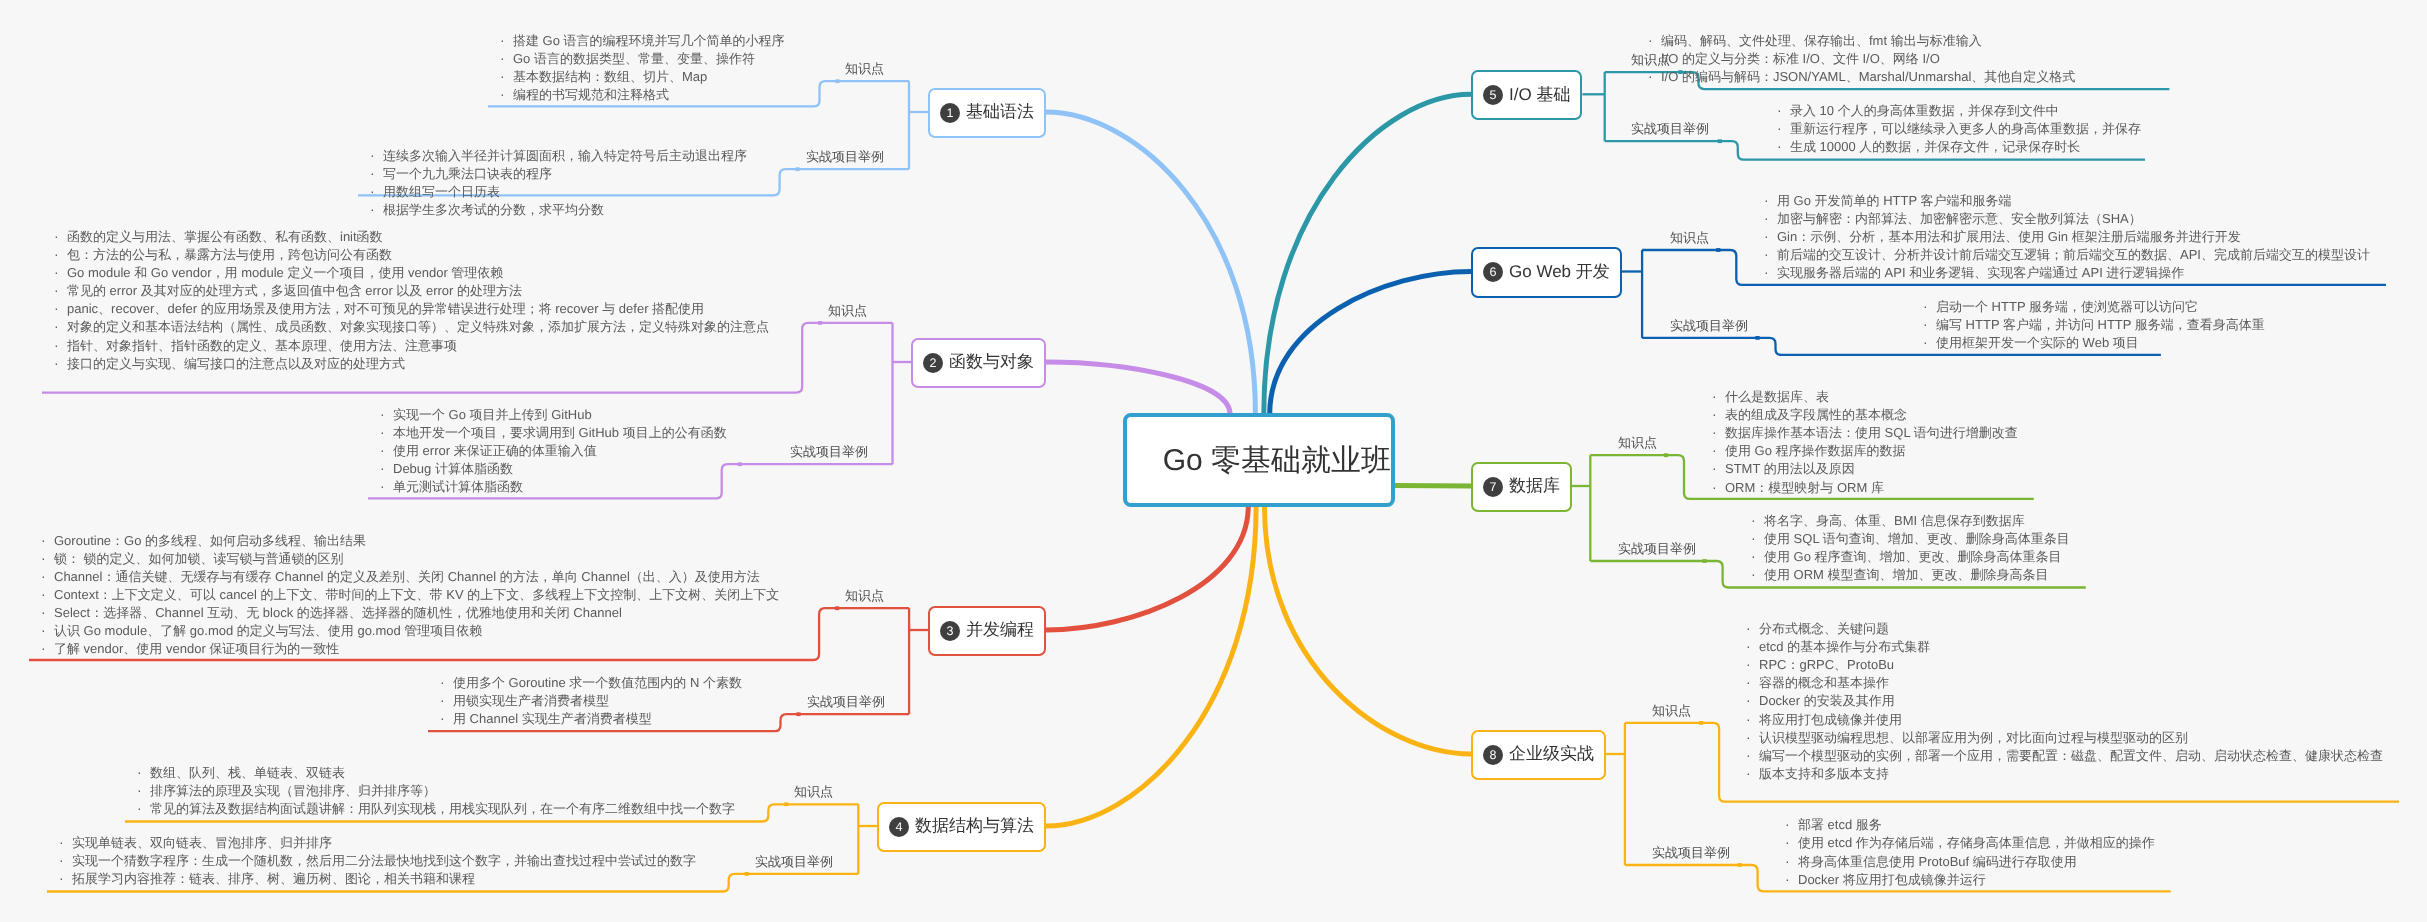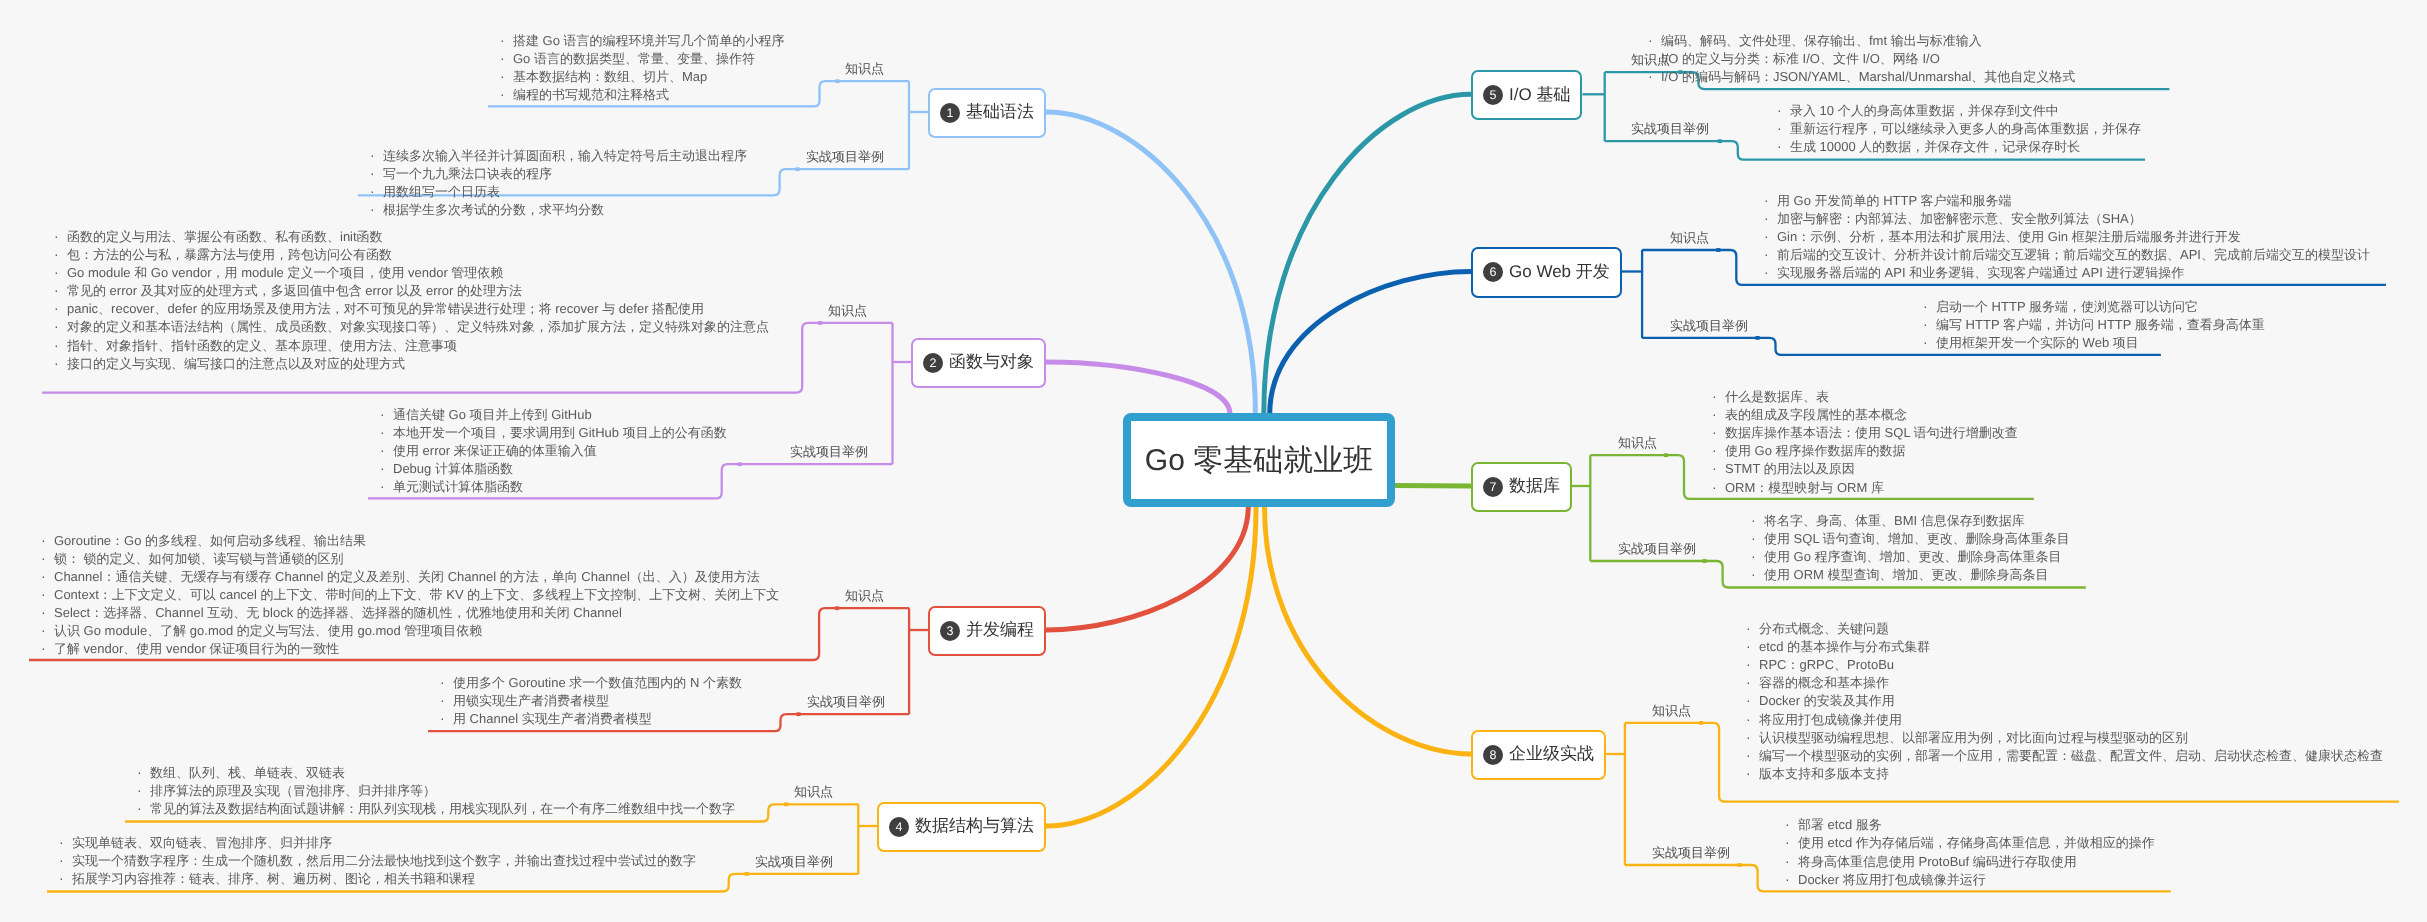--- a/index.html
+++ b/index.html
@@ -11,22 +11,22 @@
   #links{position:absolute;left:0;top:0;width:2427px;height:922px;pointer-events:none;}
   .node{position:absolute;background:#fff;border-style:solid;border-width:2.4px;border-radius:7px;
         display:flex;align-items:center;box-sizing:border-box;padding:0 10px;z-index:3;}
   .badge{width:20px;height:20px;border-radius:50%;background:#3f3f3f;color:#fff;transform:translateZ(0);
         font-size:12.5px;line-height:20px;text-align:center;margin-right:6px;flex:0 0 auto;}
   .nlabel{font-size:17px;color:#333;white-space:nowrap;transform:translateZ(0);}
   .sublabel{position:absolute;font-size:13px;color:#4d4d4d;white-space:nowrap;z-index:2;line-height:16px;transform:translateZ(0);}
   .blist{position:absolute;font-size:13px;color:#5a5a5a;white-space:nowrap;z-index:2;transform:translateZ(0);}
   .blist .li{height:18.1px;line-height:18.1px;}
   .blist .bullet{display:inline-block;width:13px;margin-left:4px;color:#5c5c5c;font-size:14px;}
-  #center{position:absolute;background:#fff;border:8px solid #0f172a;border-radius:8px;
-     display:flex;align-items:center;justify-content:center;box-sizing:border-box;z-index:4;}
+  #center{position:absolute;background:#fff;border:4px solid #0f172a;border-radius:8px;
+     display:flex;align-items:center;justify-content:flex-end;box-sizing:border-box;z-index:4;}
   #center .ctext{font-size:30px;color:#333;white-space:nowrap;transform:translateZ(0);}
 </style>
 </head>
 <body>
 
 <div id="stage">
   <svg id="links" viewBox="0 0 2427 922">
       <path d="M 909.00 81.20 L 909.00 169.20" fill="none" stroke="#8FC3F7" stroke-width="2.3" stroke-linecap="butt" stroke-linejoin="round"></path>
       <path d="M 909.00 112.00 L 928.00 112.00" fill="none" stroke="#8FC3F7" stroke-width="2.3" stroke-linecap="butt" stroke-linejoin="round"></path>
       <path d="M 488.00 106.40 L 813.50 106.40 Q 819.50 106.40 819.50 100.40 L 819.50 87.20 Q 819.50 81.20 825.50 81.20 L 909.00 81.20" fill="none" stroke="#8FC3F7" stroke-width="2.3" stroke-linecap="butt" stroke-linejoin="round"></path>
@@ -115,21 +115,21 @@
       <div class="li"><span class="bullet">·</span><span>包：方法的公与私，暴露方法与使用，跨包访问公有函数</span></div>
       <div class="li"><span class="bullet">·</span><span>Go module 和 Go vendor，用 module 定义一个项目，使用 vendor 管理依赖</span></div>
       <div class="li"><span class="bullet">·</span><span>常见的 error 及其对应的处理方式，多返回值中包含 error 以及 error 的处理方法</span></div>
       <div class="li"><span class="bullet">·</span><span>panic、recover、defer 的应用场景及使用方法，对不可预见的异常错误进行处理；将 recover 与 defer 搭配使用</span></div>
       <div class="li"><span class="bullet">·</span><span>对象的定义和基本语法结构（属性、成员函数、对象实现接口等）、定义特殊对象，添加扩展方法，定义特殊对象的注意点</span></div>
       <div class="li"><span class="bullet">·</span><span>指针、对象指针、指针函数的定义、基本原理、使用方法、注意事项</span></div>
       <div class="li"><span class="bullet">·</span><span>接口的定义与实现、编写接口的注意点以及对应的处理方式</span></div>
     </div>
     <div class="sublabel" style="left: 790px; top: 444.2px;">实战项目举例</div>
     <div class="blist" id="list-2-pr" style="left: 376px; top: 404.55px;">
-      <div class="li"><span class="bullet">·</span><span>通信关键 Go 项目并上传到 GitHub</span></div>
+      <div class="li"><span class="bullet">·</span><span>实现一个 Go 项目并上传到 GitHub</span></div>
       <div class="li"><span class="bullet">·</span><span>本地开发一个项目，要求调用到 GitHub 项目上的公有函数</span></div>
       <div class="li"><span class="bullet">·</span><span>使用 error 来保证正确的体重输入值</span></div>
       <div class="li"><span class="bullet">·</span><span>Debug 计算体脂函数</span></div>
       <div class="li"><span class="bullet">·</span><span>单元测试计算体脂函数</span></div>
     </div>
     <div class="node" id="node-3" style="right: 1381px; top: 605.8px; height: 50.4px; border-color: rgb(226, 80, 62);">
       <div class="badge">3</div>
       <div class="nlabel">并发编程</div>
     </div>
     <div class="sublabel" style="left: 845px; top: 588.2px;">知识点</div>

